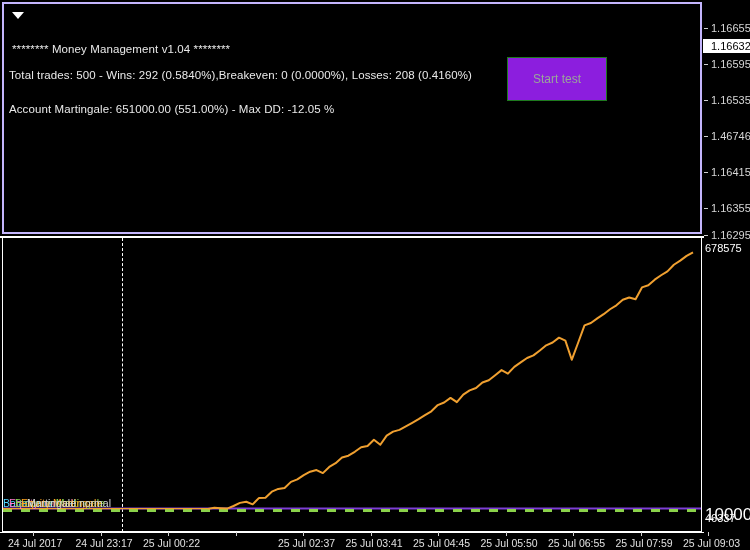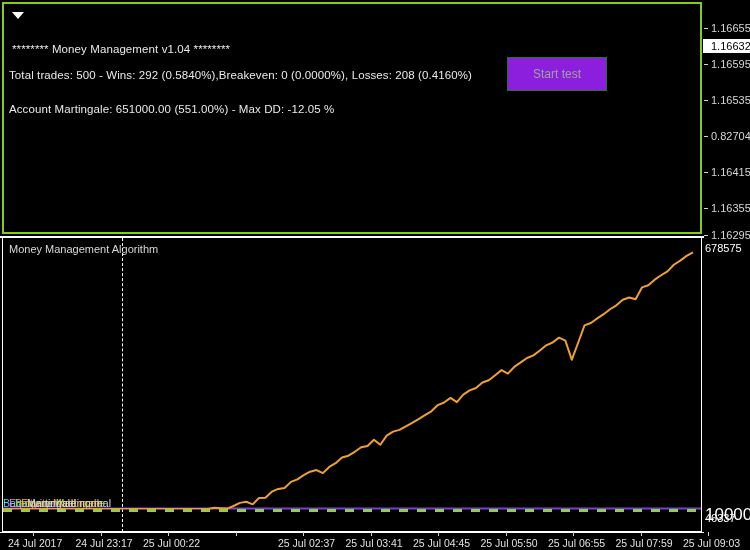--- a/index.html
+++ b/index.html
@@ -2,37 +2,37 @@
 <html><head>
 <meta charset="utf-8">
 <style>
   html,body{margin:0;padding:0;background:#000;}
   body{width:750px;height:550px;overflow:hidden;font-family:"Liberation Sans",sans-serif;}
   #root{position:relative;width:750px;height:550px;background:#000;color:#e8e8e8;}
 
   
   .panel-upper{
     position:absolute;left:2px;top:2px;width:700px;height:232px;
-    background:#000;border:2px solid #84cc16;box-sizing:border-box;
+    background:#000;border:2px solid #c4b5fd;box-sizing:border-box;
   }
   .collapse-arrow{
     position:absolute;left:8px;top:8px;width:0;height:0;
     border-left:6px solid transparent;border-right:6px solid transparent;
     border-top:7px solid #ffffff;
   }
   .mm-line{
     position:absolute;color:#e9e9e9;font-size:11.5px;white-space:nowrap;
     letter-spacing:.1px;
   }
   .mm-title{left:8px;top:39px;}
   .mm-stats{left:5px;top:65px;}
   .mm-acct{left:5px;top:99px;}
 
   .start-btn{
-    position:absolute;left:503px;top:53px;width:100px;height:34px;
+    position:absolute;left:503px;top:53px;width:100px;height:44px;
     background:#8c1ede;border:1px solid #1f7a1f;box-sizing:border-box;
     color:#9aa69a;font-size:12px;font-family:"Liberation Sans",sans-serif;
     display:flex;align-items:center;justify-content:center;cursor:pointer;
     padding:12px;line-height:1;
   }
 
   
   .axis-upper{position:absolute;left:704px;top:0px;width:46px;height:238px;}
   .axis-upper .tick{
     position:absolute;left:0;font-size:11px;color:#d6d6d6;white-space:nowrap;
@@ -98,30 +98,29 @@
     <div class="mm-line mm-stats">Total trades: 500 - Wins: 292 (0.5840%),Breakeven: 0 (0.0000%), Losses: 208 (0.4160%)</div>
     <div class="mm-line mm-acct">Account Martingale: 651000.00 (551.00%) - Max DD: -12.05 %</div>
     <div class="start-btn">Start test</div>
   </div>
 
   <div class="axis-upper">
     <div class="tick" style="top:22px"><span class="dash"></span><span>1.16655</span></div>
     <div class="tick current" style="top:39px"><span>1.16632</span></div>
     <div class="tick" style="top:58px"><span class="dash"></span><span>1.16595</span></div>
     <div class="tick" style="top:94px"><span class="dash"></span><span>1.16535</span></div>
-    <div class="tick" style="top:130px"><span class="dash"></span><span>0.82704</span></div>
+    <div class="tick" style="top:130px"><span class="dash"></span><span>1.46746</span></div>
     <div class="tick" style="top:166px"><span class="dash"></span><span>1.16415</span></div>
     <div class="tick" style="top:202px"><span class="dash"></span><span>1.16355</span></div>
     <div class="tick" style="top:229px"><span class="dash"></span><span>1.16295</span></div>
   </div>
 
   <div class="divider"></div>
 
   <div class="panel-lower">
-    <div class="lower-title">Money Management Algorithm</div>
     <div class="vline"></div>
     <svg class="equity-svg" id="equity-svg" viewBox="0 0 698 292" preserveAspectRatio="none">
         <line x1="0" x2="698" y1="270.5510178851067" y2="270.5510178851067" stroke="#7d3fd4" stroke-width="2"></line>
         <line x1="0" x2="698" y1="272.5510178851067" y2="272.5510178851067" stroke="#8ad24a" stroke-width="3" stroke-dasharray="9 9"></line>
         <path d="M205.00 270.86L211.38 269.73L217.76 270.15L224.14 270.56L230.53 268.00L236.91 264.88L243.29 263.75L249.67 266.34L256.05 259.88L262.43 259.73L268.82 253.66L275.20 250.95L281.58 249.96L287.96 243.87L294.34 241.36L300.72 237.12L307.11 233.71L313.49 232.09L319.87 235.10L326.25 228.97L332.63 225.21L339.01 219.49L345.39 217.72L351.78 213.78L358.16 209.30L364.54 207.95L370.92 201.77L377.30 206.78L383.68 197.59L390.07 193.66L396.45 191.87L402.83 188.40L409.21 184.80L415.59 181.11L421.97 177.18L428.36 173.33L434.74 167.08L441.12 164.50L447.50 159.91L453.88 164.20L460.26 156.66L466.64 152.40L473.03 149.98L479.41 144.46L485.79 142.27L492.17 137.27L498.55 132.13L504.93 135.63L511.32 128.89L517.70 124.39L524.08 120.03L530.46 117.33L536.84 112.57L543.22 107.35L549.61 104.52L555.99 99.67L562.37 102.62L568.75 121.80L575.13 104.76L581.51 87.43L587.89 85.05L594.28 80.40L600.66 76.19L607.04 71.24L613.42 67.31L619.80 61.69L626.18 59.46L632.57 61.19L638.95 49.40L645.33 47.30L651.71 41.64L658.09 37.25L664.47 33.37L670.86 26.75L677.24 22.62L683.62 17.90L690.00 14.42" fill="none" stroke="#f0a030" stroke-width="2" stroke-linejoin="round"></path>
         <line x1="0" x2="205" y1="270.5510178851067" y2="270.5510178851067" stroke="#f0a030" stroke-width="1.2"></line>
       </svg>
   </div>
 
   <div class="lbl-top">678575</div>

